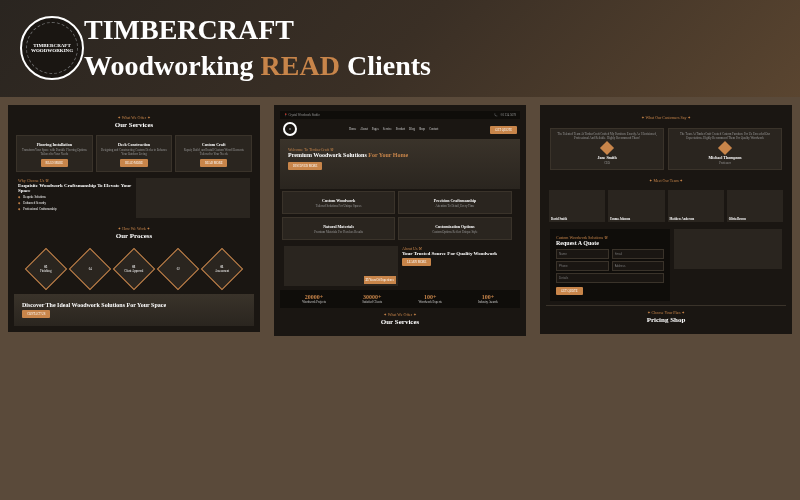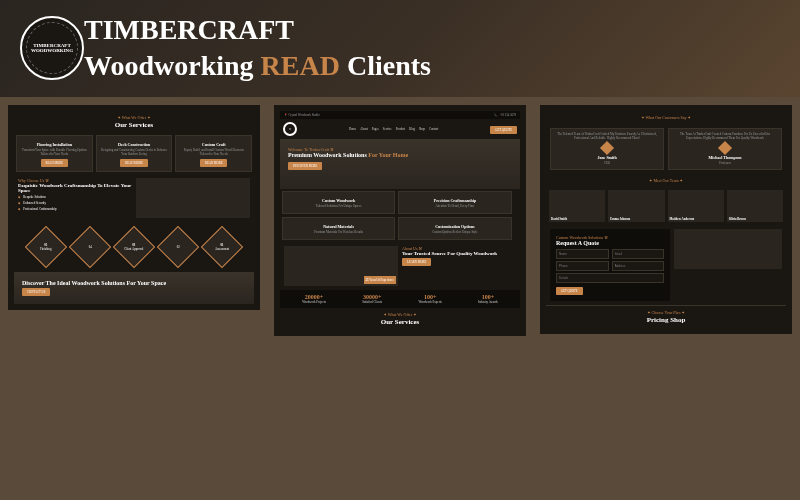--- a/index.html
+++ b/index.html
@@ -89,20 +89,24 @@
               <span class="feat-i">◆</span>
               <span>Enhanced Security</span>
             </div>
         <div class="feat">
               <span class="feat-i">◆</span>
               <span>Professional Craftsmanship</span>
             </div>
       </div>
       <div class="split-r"></div>
     </div>
+    <div class="sec-head">
+          <div class="tag">✦ How We Work ✦</div>
+          <div class="sec-title">Our Process</div>
+        </div>
     <div class="diamonds">
       <div class="diamond">
             <span><b>05</b><br><span>Finishing</span></span>
           </div>
       <div class="diamond">
             <span>04</span>
           </div>
       <div class="diamond">
             <span><b>03</b><br><span>Client Approval</span></span>
           </div>

